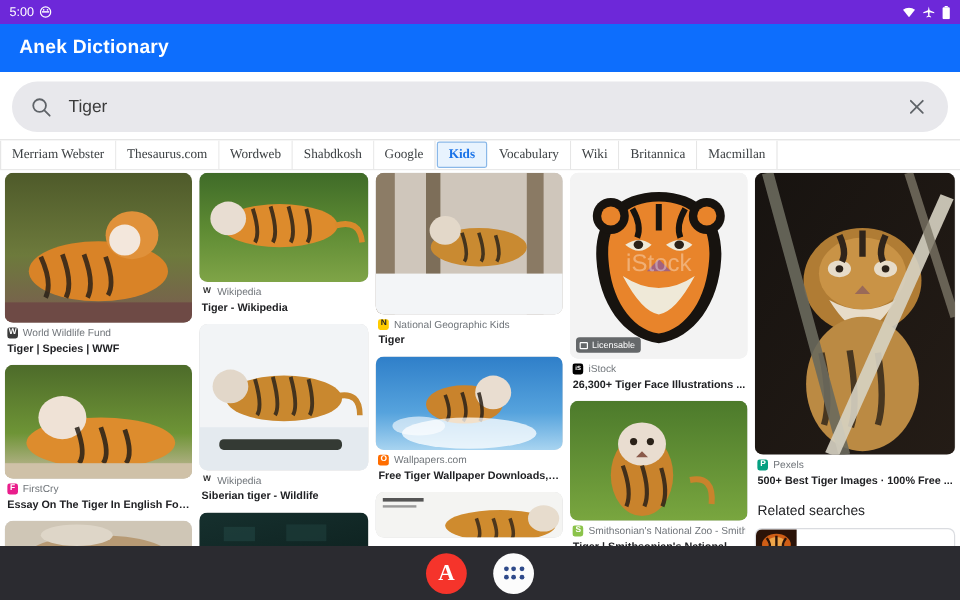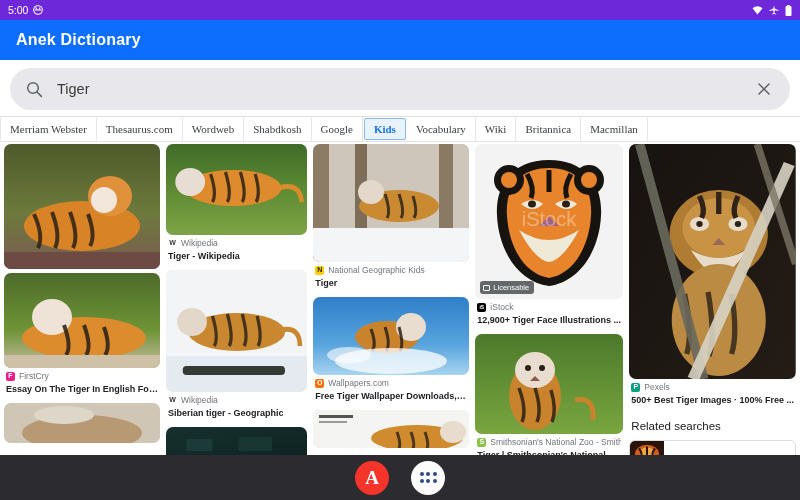--- a/index.html
+++ b/index.html
@@ -204,20 +204,27 @@
                 </linearGradient>
               </defs>
             <rect width="156" height="125" fill="url(#g1)"></rect>
             <ellipse cx="78" cy="82" rx="58" ry="25" fill="#d98327"></ellipse>
             <ellipse cx="106" cy="52" rx="22" ry="20" fill="#e0913a"></ellipse>
             <ellipse cx="100" cy="56" rx="13" ry="13" fill="#f3e7dc"></ellipse>
             <path d="M30 70 q10 22 4 34 M48 68 q9 24 3 36 M66 68 q9 24 3 36 M84 70 q8 22 2 32" stroke="#2a2118" stroke-width="4" fill="none" opacity=".85"></path>
             <rect y="108" width="156" height="17" fill="#6e4a45"></rect>
           </svg>
         </div>
+        <div class="meta">
+          <div class="meta-source">
+            <span class="favicon" style="background:#3b3b3b">W</span>
+            <span>World Wildlife Fund</span>
+          </div>
+          <div class="meta-title">Tiger | Species | WWF</div>
+        </div>
       </div>
 
       <div class="card">
         <div class="thumb" style="height:95px">
           <svg class="ph" viewBox="0 0 156 95" preserveAspectRatio="none">
             <defs>
                 <linearGradient id="g2" x1="0" y1="0" x2="0" y2="1">
                   <stop offset="0" stop-color="#4d6b2a"></stop>
                   <stop offset="0.6" stop-color="#6e9436"></stop>
                   <stop offset="1" stop-color="#c9bba2"></stop>
@@ -287,21 +294,21 @@
             <path d="M50 46 q7 22 2 30 M66 44 q7 24 2 32 M82 44 q7 24 2 32 M98 46 q6 22 1 30" stroke="#2d241a" stroke-width="3.5" fill="none" opacity=".85"></path>
             <path d="M124 60 q20 -4 20 16" stroke="#c9882f" stroke-width="5" fill="none"></path>
             <rect x="18" y="96" width="110" height="9" rx="4" fill="#343a34"></rect>
           </svg>
         </div>
         <div class="meta">
           <div class="meta-source">
             <span class="favicon" style="background:#fff;color:#333">W</span>
             <span>Wikipedia</span>
           </div>
-          <div class="meta-title">Siberian tiger - Geographic</div>
+          <div class="meta-title">Siberian tiger - Wildlife</div>
         </div>
       </div>
 
       <div class="card">
         <div class="thumb" style="height:38px">
           <svg class="ph" viewBox="0 0 152 38" preserveAspectRatio="none">
             <defs>
                 <linearGradient id="g4" x1="0" y1="0" x2="1" y2="1">
                   <stop offset="0" stop-color="#16302e"></stop>
                   <stop offset="1" stop-color="#0e2220"></stop>
@@ -404,21 +411,21 @@
           <div class="badge-licensable">
             <span class="b-ico"></span>
             <span>Licensable</span>
           </div>
         </div>
         <div class="meta">
           <div class="meta-source">
             <span class="favicon" style="background:#000;font-size:5px">iS</span>
             <span>iStock</span>
           </div>
-          <div class="meta-title">12,900+ Tiger Face Illustrations ...</div>
+          <div class="meta-title">26,300+ Tiger Face Illustrations ...</div>
         </div>
       </div>
 
       <div class="card">
         <div class="thumb" style="height:100px">
           <svg class="ph" viewBox="0 0 148 100" preserveAspectRatio="none">
             <defs>
                 <linearGradient id="g6" x1="0" y1="0" x2="0" y2="1">
                   <stop offset="0" stop-color="#4c7a2b"></stop>
                   <stop offset="1" stop-color="#79a63f"></stop>

